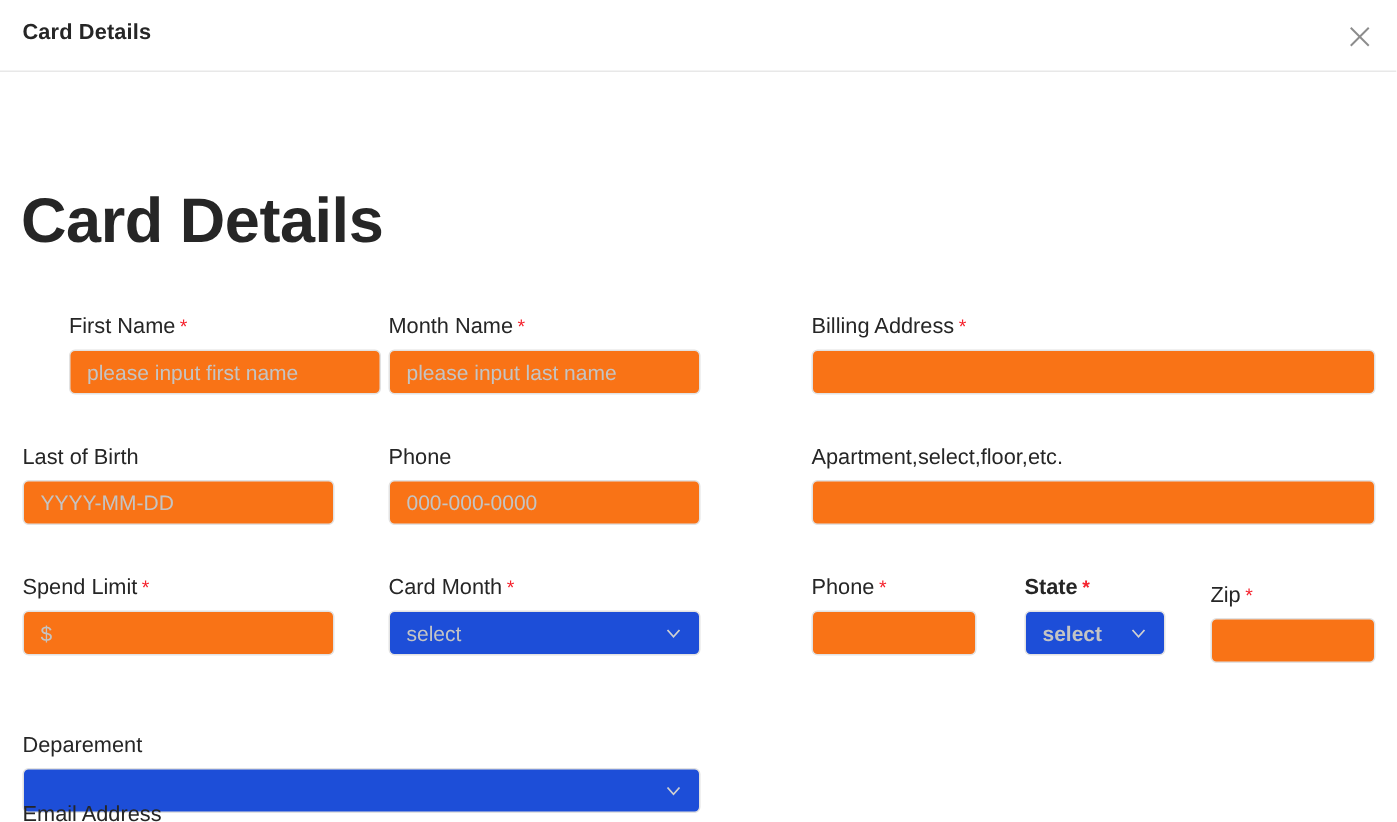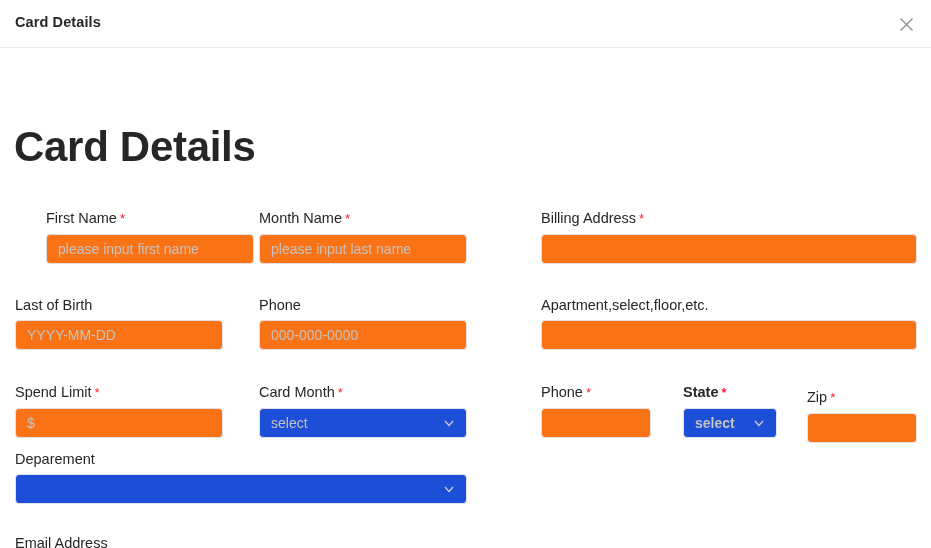--- a/index.html
+++ b/index.html
@@ -133,21 +133,21 @@
   #f-dob          { left: 15px;  top: 248px; width: 208px; }
   #f-phone        { left: 259px; top: 248px; width: 208px; }
   #f-apartment    { left: 541px; top: 248px; width: 376px; }
 
   #f-spend-limit  { left: 15px;  top: 335px; width: 208px; }
   #f-spend-month  { left: 259px; top: 335px; width: 208px; }
   #f-city         { left: 541px; top: 335px; width: 110px; }
   #f-state        { left: 683px; top: 335px; width: 94px; font-weight: bold;  }
   #f-zip          { left: 807px; top: 340px; width: 110px; }
 
-  #f-department   { left: 15px;  top: 402px; width: 452px; }
+  #f-department   { left: 15px;  top: 440px; width: 452px; }
   #f-email        { left: 15px;  top: 486px; width: 452px; }
 </style>
 </head>
 <body>
 
 <div class="window-header">
   <span class="window-header-title">Card Details</span>
 
   <button class="close-button">
     <span class="close-icon">

